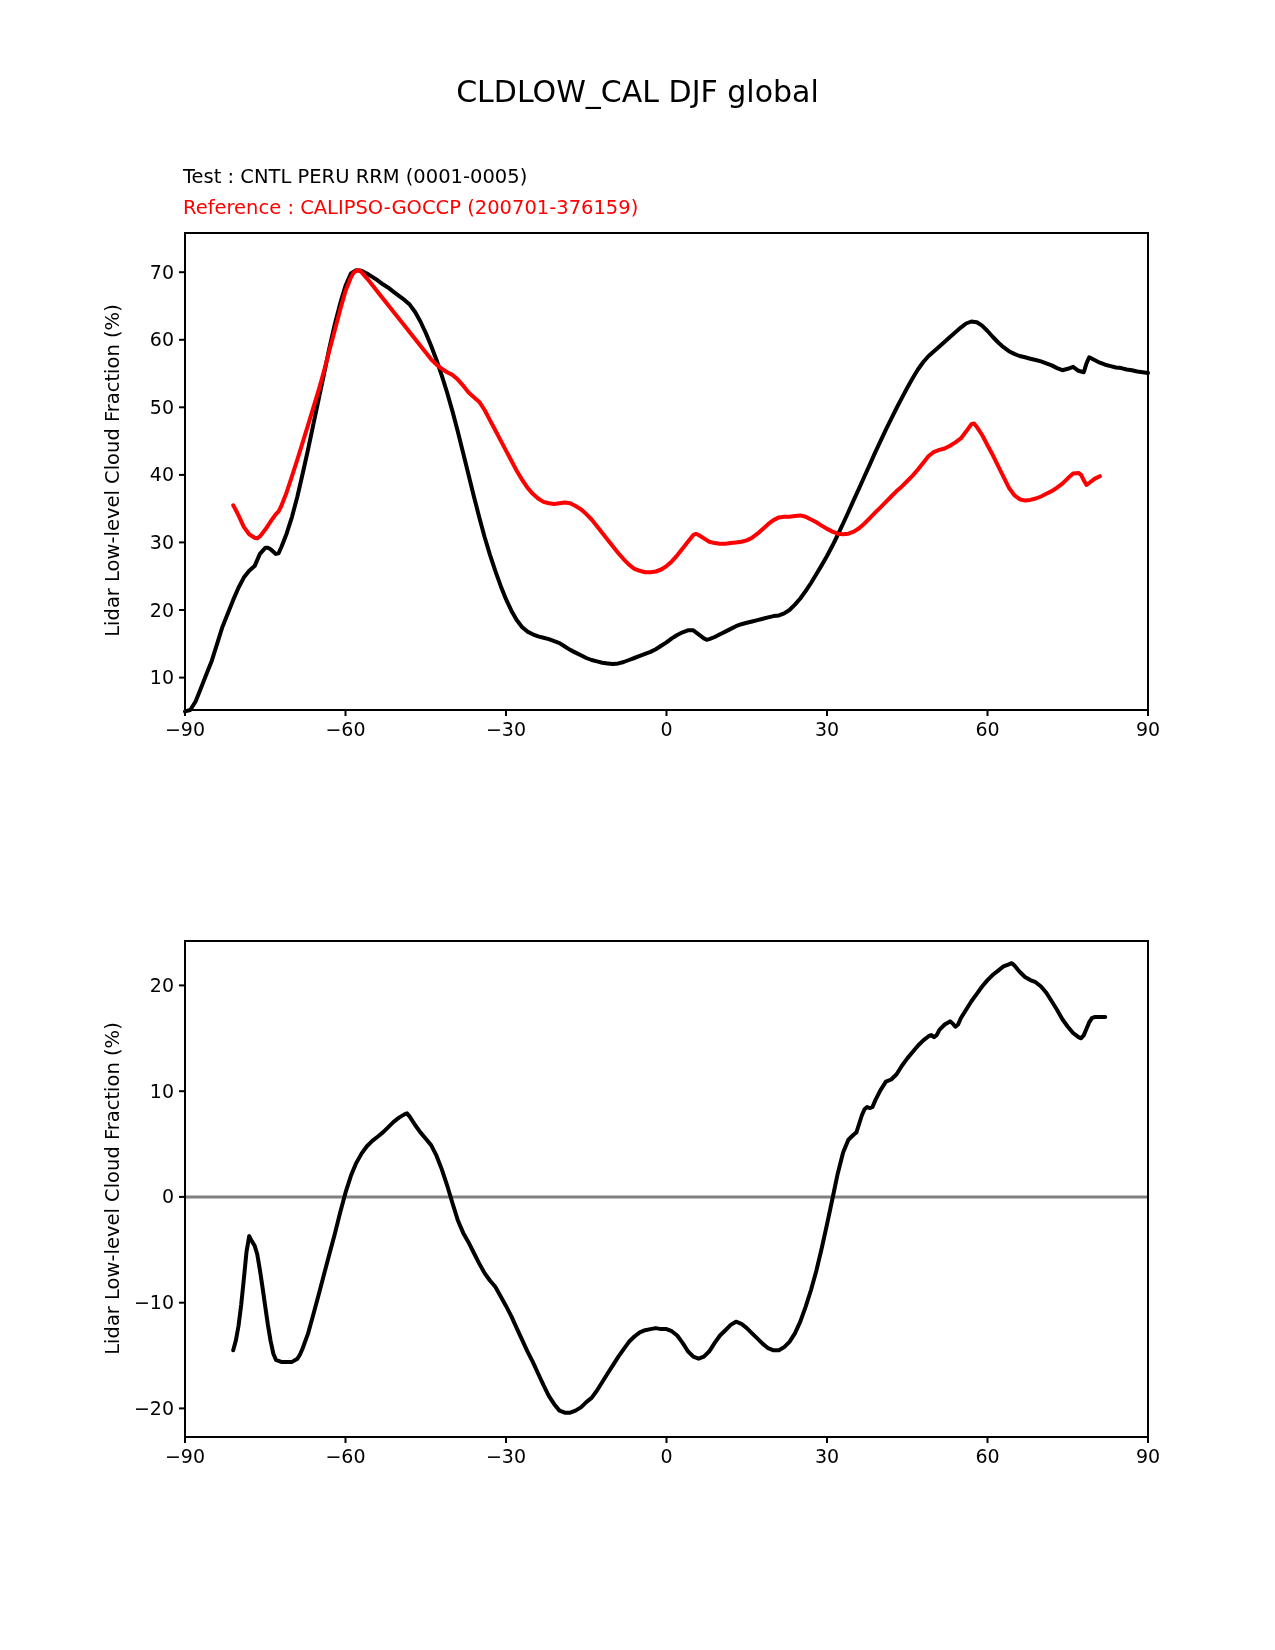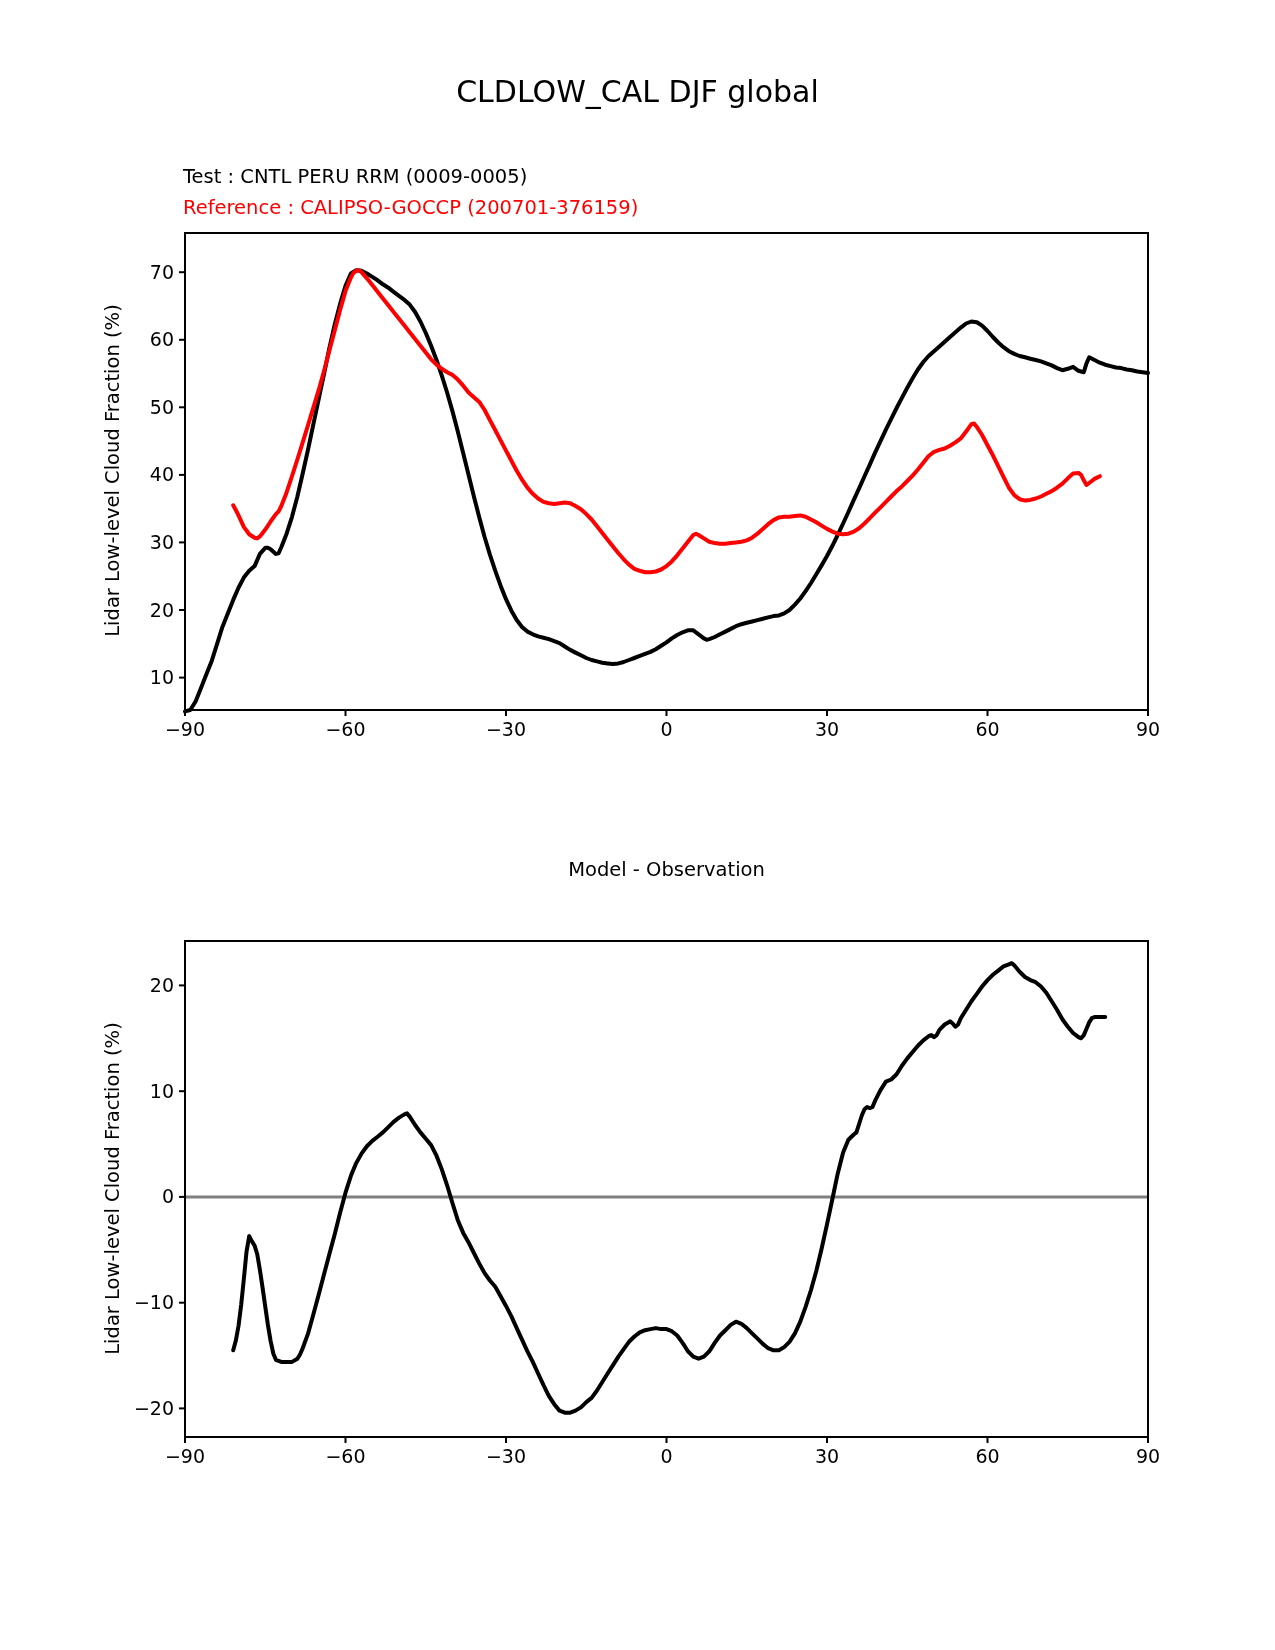--- a/index.html
+++ b/index.html
@@ -65,27 +65,26 @@
     fill: #000000;
   }
 </style>
 </head>
 <body>
 
 <div class="figure">
 
   <div class="main-title">CLDLOW_CAL DJF global</div>
 
-  <div class="subtitle test" style="color: rgb(0, 0, 0);">Test : CNTL PERU RRM (0009-0005)</div>
+  <div class="subtitle test" style="color: rgb(0, 0, 0);">Test : CNTL PERU RRM (0001-0005)</div>
 
   <div class="subtitle ref" style="color: rgb(255, 0, 0);">Reference : CALIPSO-GOCCP (200701-376159)</div>
 
   <div class="ylabel ylabel-top">Lidar Low-level Cloud Fraction (%)</div>
 
-  <div class="axes-title">Model - Observation</div>
 
   <div class="ylabel ylabel-bottom">Lidar Low-level Cloud Fraction (%)</div>
 
   <svg id="plot-svg" width="1275" height="1650" viewBox="0 0 1275 1650">
       <g>
         <path d="M185.0 711.4 L190.3 710.0 L195.7 701.2 L201.1 687.7 L206.4 674.2 L211.8 660.7 L217.1 643.8 L222.4 626.9 L227.8 613.4 L233.2 599.9 L238.5 587.7 L243.8 577.6 L249.2 570.8 L254.6 566.1 L259.9 553.9 L265.3 547.8 L267.9 547.8 L270.6 549.2 L275.9 553.9 L278.6 553.3 L281.3 547.2 L286.6 533.7 L292.0 516.8 L297.4 496.5 L302.7 473.5 L308.1 449.2 L313.4 424.2 L318.8 398.5 L324.1 373.5 L329.4 347.9 L334.8 324.2 L340.1 303.9 L345.5 285.7 L350.9 273.5 L356.2 270.2 L361.5 270.8 L366.9 273.5 L372.3 276.9 L377.6 280.3 L382.9 284.3 L388.3 287.7 L393.6 291.8 L399.0 295.8 L404.4 299.9 L409.7 304.6 L415.1 312.0 L420.4 321.5 L425.8 333.0 L431.1 345.8 L436.5 360.0 L441.8 375.6 L447.1 392.5 L452.5 411.4 L457.8 431.6 L463.2 453.3 L468.6 474.9 L473.9 496.5 L479.3 517.4 L484.6 537.0 L489.9 554.6 L495.3 570.8 L500.6 585.7 L506.0 599.2 L511.4 610.7 L516.7 620.1 L522.0 626.9 L527.4 631.6 L532.8 634.3 L538.1 636.4 L543.5 637.7 L548.8 639.1 L554.2 641.1 L559.5 643.1 L564.8 646.5 L570.2 649.9 L575.5 652.6 L580.9 655.3 L586.3 658.0 L591.6 660.0 L597.0 661.4 L602.3 662.7 L607.6 663.4 L613.0 664.1 L618.4 663.4 L623.7 662.0 L629.0 660.0 L634.4 658.0 L639.8 655.9 L645.1 653.9 L650.5 651.9 L655.8 649.2 L661.2 645.8 L666.5 642.4 L671.8 638.4 L677.2 635.0 L682.6 632.3 L687.9 630.3 L693.3 630.3 L698.6 634.3 L703.9 638.4 L706.6 639.7 L709.3 639.1 L714.7 637.0 L720.0 634.3 L725.4 631.6 L730.7 628.9 L736.0 626.2 L741.4 624.2 L746.8 622.8 L752.1 621.5 L757.5 620.1 L762.8 618.8 L768.1 617.4 L773.5 616.1 L778.9 615.4 L784.2 613.4 L789.5 610.0 L794.9 604.6 L800.3 598.5 L805.6 591.1 L811.0 583.0 L816.3 574.2 L821.6 565.4 L827.0 556.0 L832.4 545.8 L837.7 535.0 L843.1 523.5 L848.4 512.0 L853.8 499.9 L859.1 488.4 L864.5 476.2 L869.8 464.7 L875.1 452.6 L880.5 441.1 L885.9 429.6 L891.2 418.8 L896.6 408.0 L901.9 397.9 L907.3 387.7 L912.6 378.3 L917.9 369.5 L923.3 362.0 L928.6 356.0 L934.0 351.2 L939.4 346.5 L944.7 341.8 L950.0 337.0 L955.4 332.3 L960.8 327.6 L966.1 323.5 L971.4 321.5 L976.8 322.2 L982.1 325.6 L987.5 331.0 L992.9 337.0 L998.2 342.5 L1003.5 347.2 L1008.9 351.2 L1014.3 353.9 L1019.6 356.0 L1025.0 357.3 L1030.3 358.7 L1035.7 360.0 L1041.0 361.4 L1046.3 363.4 L1051.7 365.4 L1057.0 368.1 L1062.4 370.2 L1067.8 368.8 L1073.1 366.8 L1078.5 370.8 L1083.8 372.2 L1086.5 363.4 L1089.2 357.3 L1094.5 360.0 L1099.8 362.7 L1105.2 364.7 L1110.6 366.1 L1115.9 367.5 L1121.3 368.1 L1126.6 369.5 L1131.9 370.2 L1137.3 371.5 L1142.7 372.2 L1148.0 372.9" fill="none" stroke="#000000" stroke-width="4" stroke-linejoin="round" stroke-linecap="round"></path>
         <path d="M233.2 505.3 L235.8 510.0 L238.5 515.4 L243.8 526.9 L249.2 534.3 L254.6 537.7 L257.2 538.4 L259.9 536.4 L265.3 529.6 L270.6 521.5 L275.9 514.1 L278.6 511.4 L281.3 506.0 L286.6 492.4 L292.0 476.2 L297.4 459.3 L302.7 442.4 L308.1 424.9 L313.4 407.3 L318.8 389.7 L324.1 370.8 L329.4 350.6 L334.8 330.3 L340.1 310.0 L345.5 291.1 L350.9 277.6 L353.5 272.9 L356.2 270.8 L358.9 270.2 L361.5 272.2 L366.9 278.3 L372.3 285.0 L377.6 291.8 L382.9 298.5 L388.3 305.3 L393.6 312.0 L399.0 318.8 L404.4 325.6 L409.7 332.3 L415.1 339.1 L420.4 345.8 L425.8 352.6 L431.1 359.3 L436.5 364.7 L441.8 368.8 L447.1 372.2 L452.5 374.9 L457.8 379.6 L463.2 385.7 L468.6 392.5 L473.9 397.2 L479.3 401.9 L484.6 410.0 L489.9 420.2 L495.3 430.3 L500.6 440.4 L506.0 450.6 L511.4 460.7 L516.7 470.8 L522.0 479.6 L527.4 487.7 L532.8 493.8 L538.1 498.5 L543.5 501.9 L548.8 503.3 L554.2 503.9 L559.5 503.3 L564.8 502.6 L570.2 503.3 L575.5 506.0 L580.9 509.3 L586.3 514.1 L591.6 519.5 L597.0 526.2 L602.3 533.0 L607.6 539.7 L613.0 546.5 L618.4 553.3 L623.7 559.3 L629.0 564.7 L634.4 568.8 L639.8 570.8 L645.1 572.2 L650.5 572.2 L655.8 571.5 L661.2 569.5 L666.5 566.1 L671.8 561.4 L677.2 555.3 L682.6 548.5 L687.9 541.8 L693.3 535.0 L695.9 533.7 L698.6 535.0 L703.9 538.4 L709.3 541.8 L714.7 543.1 L720.0 543.8 L725.4 543.8 L730.7 543.1 L736.0 542.4 L741.4 541.8 L746.8 540.4 L752.1 537.7 L757.5 533.7 L762.8 528.9 L768.1 524.2 L773.5 520.1 L778.9 517.4 L784.2 516.8 L789.5 516.8 L794.9 516.1 L800.3 515.4 L805.6 516.8 L811.0 519.5 L816.3 522.2 L821.6 525.6 L827.0 528.9 L832.4 531.6 L837.7 533.7 L843.1 534.3 L848.4 533.7 L853.8 531.6 L859.1 528.3 L864.5 523.5 L869.8 518.1 L875.1 512.7 L880.5 507.3 L885.9 501.9 L891.2 496.5 L896.6 491.1 L901.9 486.4 L907.3 481.0 L912.6 475.6 L917.9 469.5 L923.3 462.7 L928.6 456.0 L934.0 451.9 L939.4 449.9 L944.7 448.5 L950.0 445.8 L955.4 442.4 L960.8 438.4 L966.1 431.6 L971.4 424.2 L974.1 423.5 L976.8 426.9 L982.1 435.0 L987.5 445.2 L992.9 455.3 L998.2 466.1 L1003.5 476.9 L1008.9 487.7 L1014.3 495.1 L1019.6 499.2 L1025.0 500.6 L1030.3 499.9 L1035.7 498.5 L1041.0 496.5 L1046.3 493.8 L1051.7 491.1 L1057.0 487.7 L1062.4 483.7 L1067.8 478.3 L1073.1 473.5 L1078.5 472.9 L1081.1 474.9 L1083.8 480.3 L1086.5 485.0 L1089.2 483.0 L1094.5 478.9 L1099.8 476.2" fill="none" stroke="#ff0000" stroke-width="4" stroke-linejoin="round" stroke-linecap="round"></path>
         <rect x="185" y="233" width="963" height="477" fill="none" stroke="#000000" stroke-width="2"></rect>
         <line x1="185.0" y1="710" x2="185.0" y2="716" stroke="#000000" stroke-width="2"></line>
         <text x="185.0" y="736" text-anchor="middle" font-size="19">−90</text>

